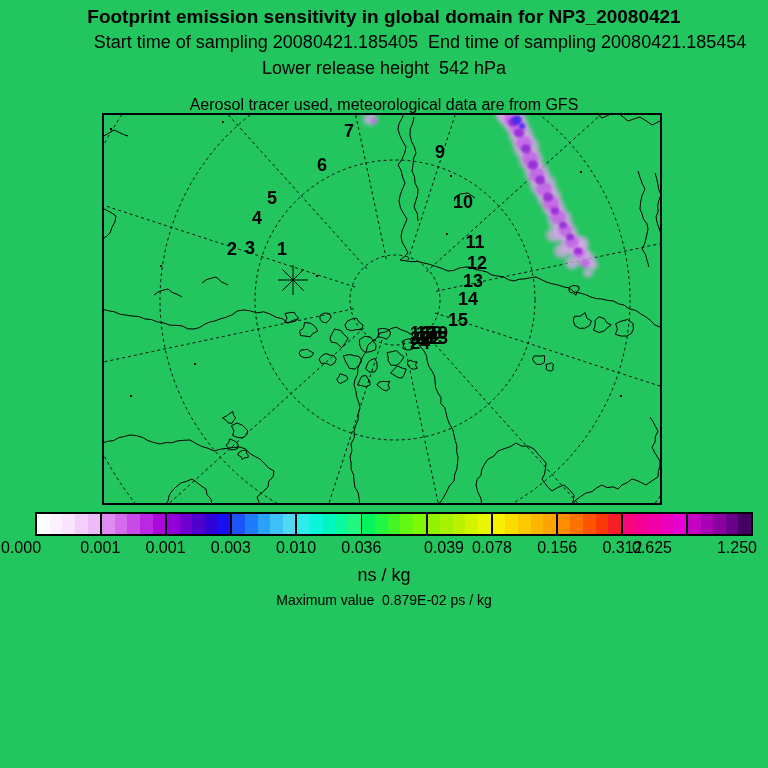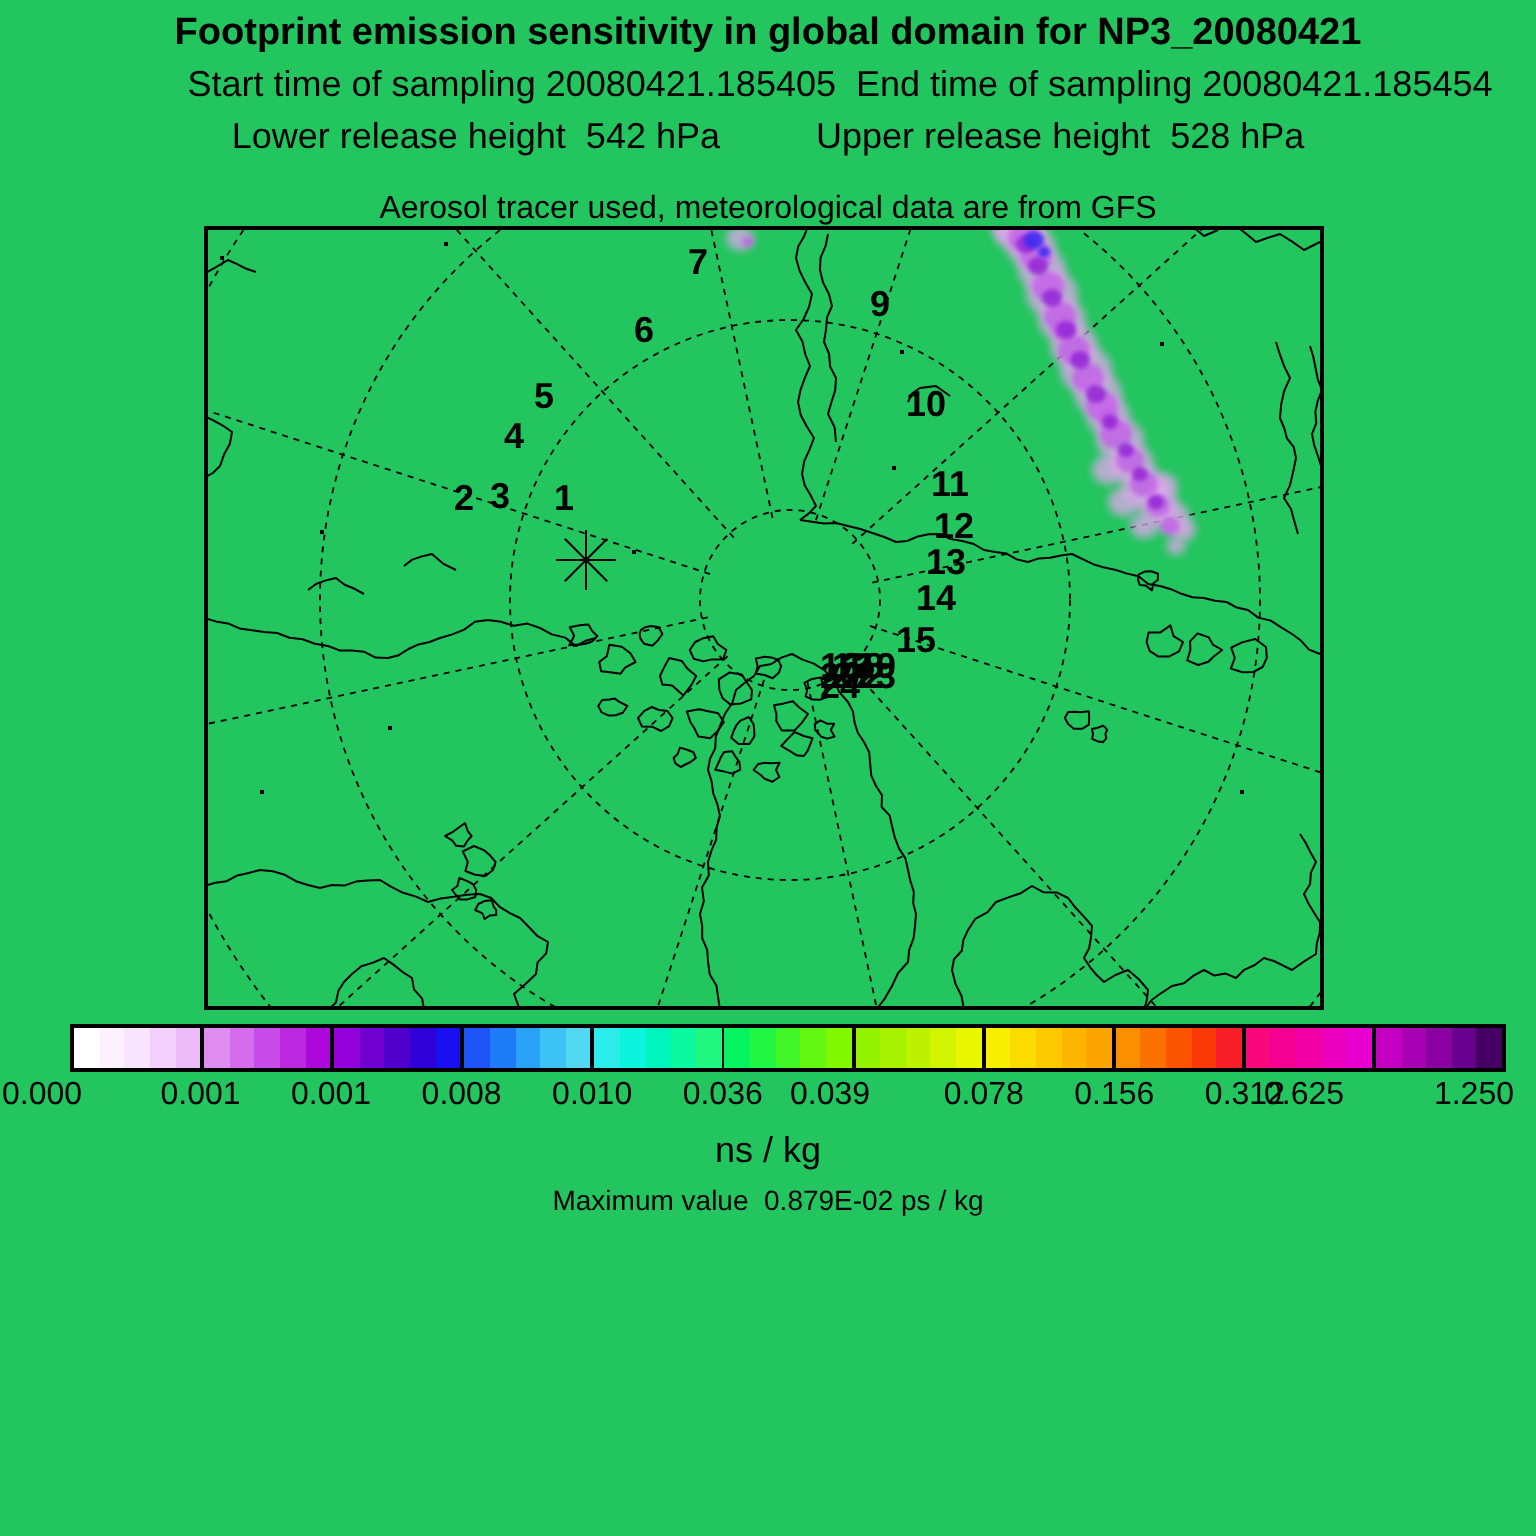--- a/index.html
+++ b/index.html
@@ -26,21 +26,20 @@
 <body>
 
 <div class="page">
   <div class="hline t1">Footprint emission sensitivity in global domain for NP3_20080421</div>
   <div class="hline t2">
     <span>Start time of sampling 20080421.185405</span>
     <span>End time of sampling 20080421.185454</span>
   </div>
   <div class="hline t3">
     <span>Lower release height  542 hPa</span>
-    <span>Upper release height  528 hPa</span>
   </div>
   <div class="hline t4">Aerosol tracer used, meteorological data are from GFS</div>
 
   <div id="map"><svg width="560" height="392" viewBox="0 0 560 392">
         <defs>
           <clipPath id="mapclip">
             <rect x="0" y="0" width="560" height="392"></rect>
           </clipPath>
         </defs>
         <g clip-path="url(#mapclip)">
@@ -281,24 +280,24 @@
         <div class="cb-cell" style="background: rgb(166, 0, 178);"></div>
         <div class="cb-cell" style="background: rgb(138, 0, 160);"></div>
         <div class="cb-cell" style="background: rgb(108, 0, 142);"></div>
         <div class="cb-cell" style="background: rgb(68, 0, 98);"></div>
       </div>
     </div>
   <div id="cbticks">
       <span class="cbtick" style="left: -34px;">0.000</span>
       <span class="cbtick" style="left: 65.2727px; transform: translateX(-50%);">0.001</span>
       <span class="cbtick" style="left: 130.545px; transform: translateX(-50%);">0.001</span>
-      <span class="cbtick" style="left: 195.818px; transform: translateX(-50%);">0.008</span>
+      <span class="cbtick" style="left: 195.818px; transform: translateX(-50%);">0.003</span>
       <span class="cbtick" style="left: 261.091px; transform: translateX(-50%);">0.010</span>
       <span class="cbtick" style="left: 326.364px; transform: translateX(-50%);">0.036</span>
-      <span class="cbtick" style="left: 380px; transform: translateX(-50%); text-align: right;">0.039</span>
+      <span class="cbtick" style="left: 409px; transform: translateX(-50%); text-align: right;">0.039</span>
       <span class="cbtick" style="left: 456.909px; transform: translateX(-50%);">0.078</span>
       <span class="cbtick" style="left: 522.182px; transform: translateX(-50%);">0.156</span>
       <span class="cbtick" style="left: 587.455px; transform: translateX(-50%);">0.312</span>
       <span class="cbtick" style="left: 617px; transform: translateX(-50%);">0.625</span>
       <span class="cbtick" style="left: 722px; transform: translateX(-100%);">1.250</span>
     </div>
   <div class="unit">ns / kg</div>
   <div class="maxv">Maximum value  0.879E-02 ps / kg</div>
 </div>
 

